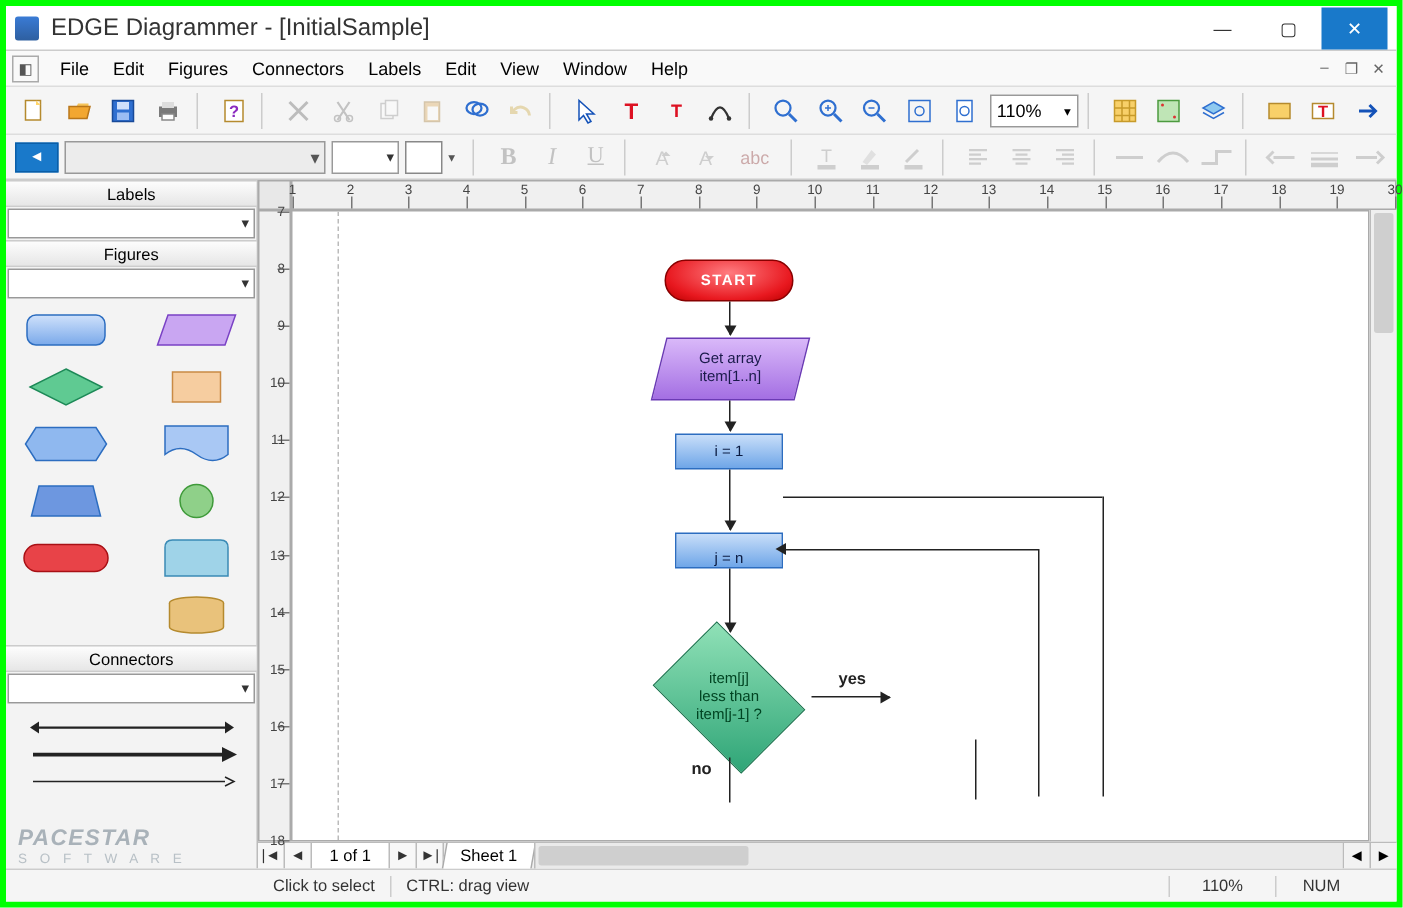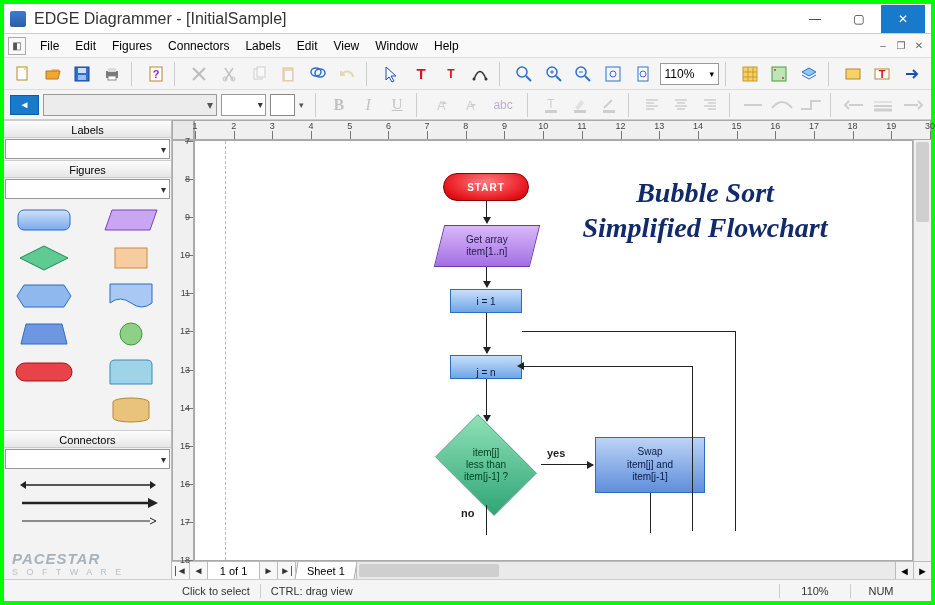--- a/index.html
+++ b/index.html
@@ -328,21 +328,21 @@
           <path d="M13 5 L16 8 L10 8 Z" fill="#888"></path>
         </svg>
       </div>
     <div class="tbtn dim">
         <svg width="18" height="18">
           <text x="6" y="14" font-size="13" fill="#888">A</text>
           <path d="M13 11 L16 8 L10 8 Z" fill="#888"></path>
         </svg>
       </div>
     <div class="tbtn dim" style="width:36px">
-        <span style="font-size:12px;color:#4c1d95">abc</span>
+        <span style="font-size:12px;color:#7f1d1d">abc</span>
       </div>
     <div class="tsep"></div>
     <div class="tbtn dim">
         <svg width="18" height="18">
           <text x="9" y="12" font-size="12" fill="#888" text-anchor="middle">T</text>
           <rect x="3" y="14" width="12" height="3" fill="#888"></rect>
         </svg>
       </div>
     <div class="tbtn dim">
         <svg width="18" height="18">
@@ -582,21 +582,20 @@
             <div class="tick" style="top: 342.818px;"></div>
             <div class="lbl" style="top: 342.818px;">16</div>
             <div class="tick" style="top: 380.909px;"></div>
             <div class="lbl" style="top: 380.909px;">17</div>
             <div class="tick" style="top: 419px;"></div>
             <div class="lbl" style="top: 419px;">18</div>
           </div>
         <div class="canvas">
           <div class="margin"></div>
 
-          <div class="fc-title" style="left:380px; top:34px; width:260px;">Bubble Sort Simplified Flowchart</div>
 
           <div class="fc-start" style="left:248px; top:32px;">
               <span>START</span>
             </div>
           <div class="arrow-v" style="left:291px; top:60px; height:22px;"></div>
 
           <div class="fc-para" style="left:244px; top:84px;">
               <span style="white-space:pre-line">Get array
 item[1..n]</span>
             </div>
@@ -615,27 +614,22 @@
           <div class="fc-diamond" style="left:233px; top:282px;">
             <div class="d"></div>
             <div class="t">
                 <span style="white-space:pre-line">item[j]
 less than
 item[j-1] ?</span>
               </div>
           </div>
 
           <div class="arrow-h right" style="left:346px; top:323px; width:52px;"></div>
-          <div class="fc-label" style="left:352px; top:306px;">yes</div>
-
-          <div class="fc-rect big" style="left:400px; top:296px;">
-              <span style="white-space:pre-line">Swap
-item[j] and
-item[j-1]</span>
-            </div>
+          <div class="fc-label" style="left:364px; top:306px;">yes</div>
+
           <div class="line-v" style="left:455px; top:352px; height:40px;"></div>
 
           <div class="line-v" style="left:291px; top:364px; height:30px;"></div>
           <div class="fc-label" style="left:266px; top:366px;">no</div>
 
           <div class="line-v" style="left:540px; top:190px; height:200px;"></div>
           <div class="line-h" style="left:327px; top:190px; width:213px;"></div>
           <div class="line-h" style="left:327px; top:225px; width:170px;"></div>
           <div class="line-v" style="left:497px; top:225px; height:165px;"></div>
 

